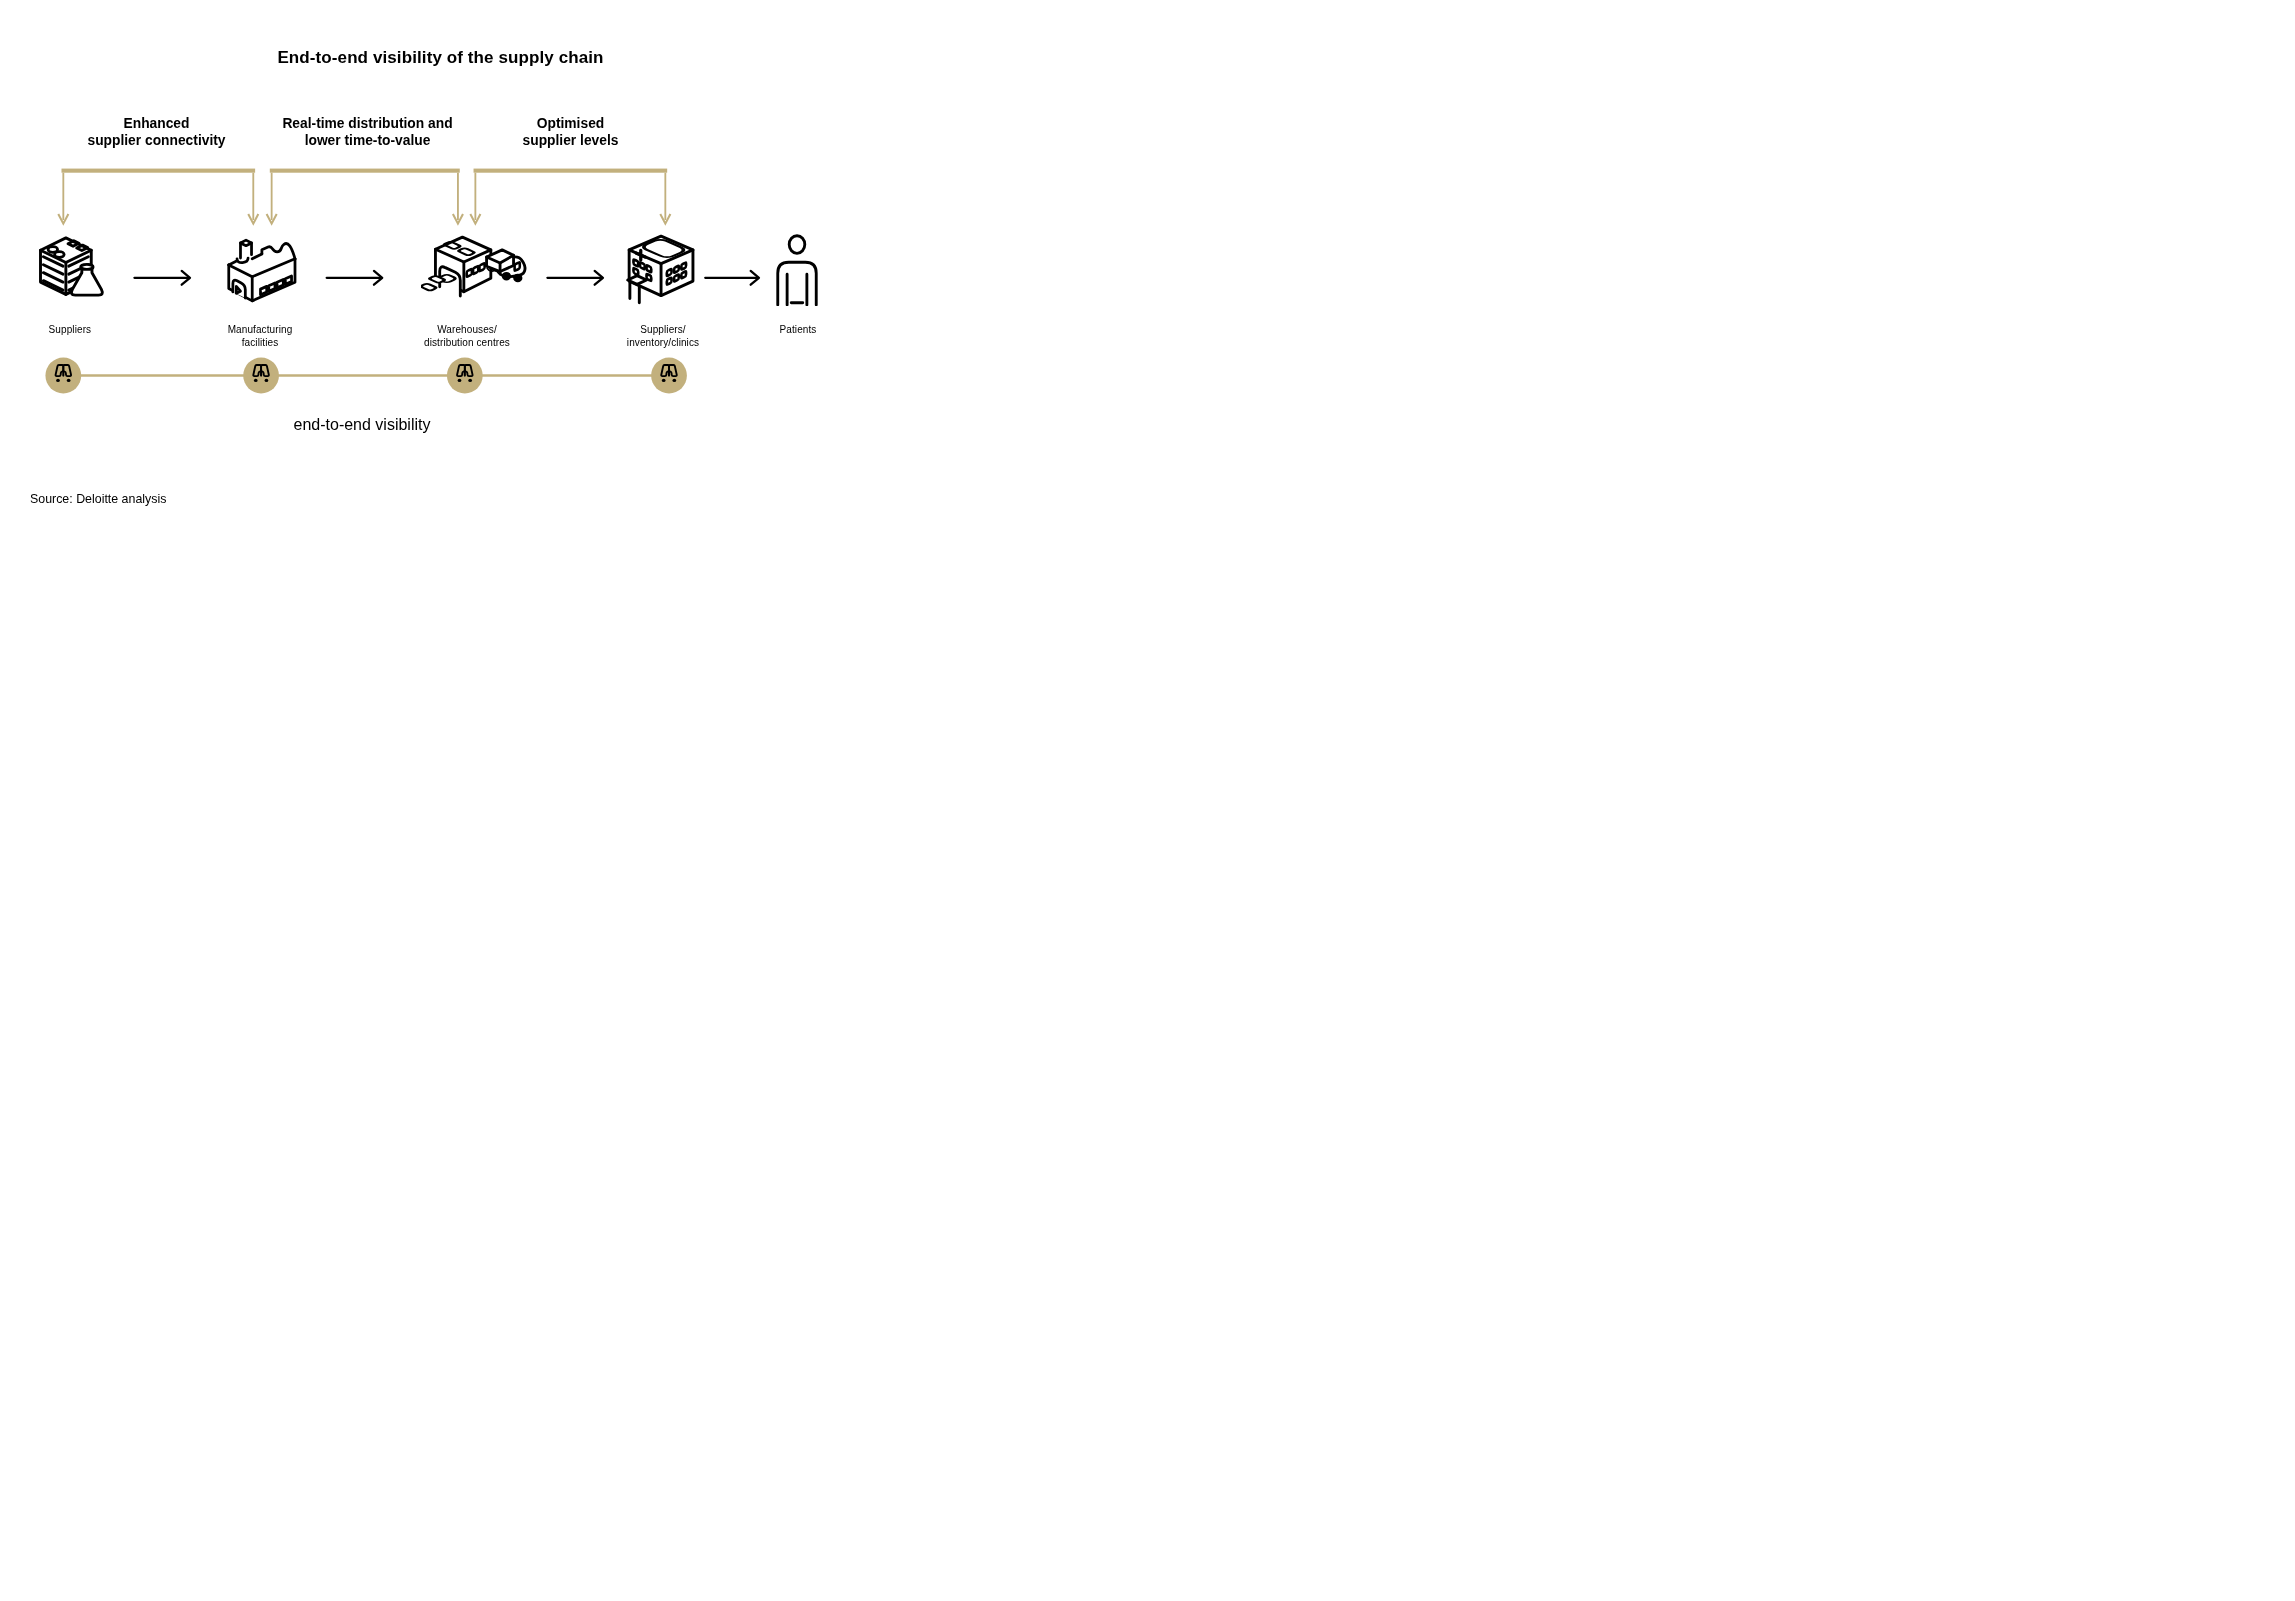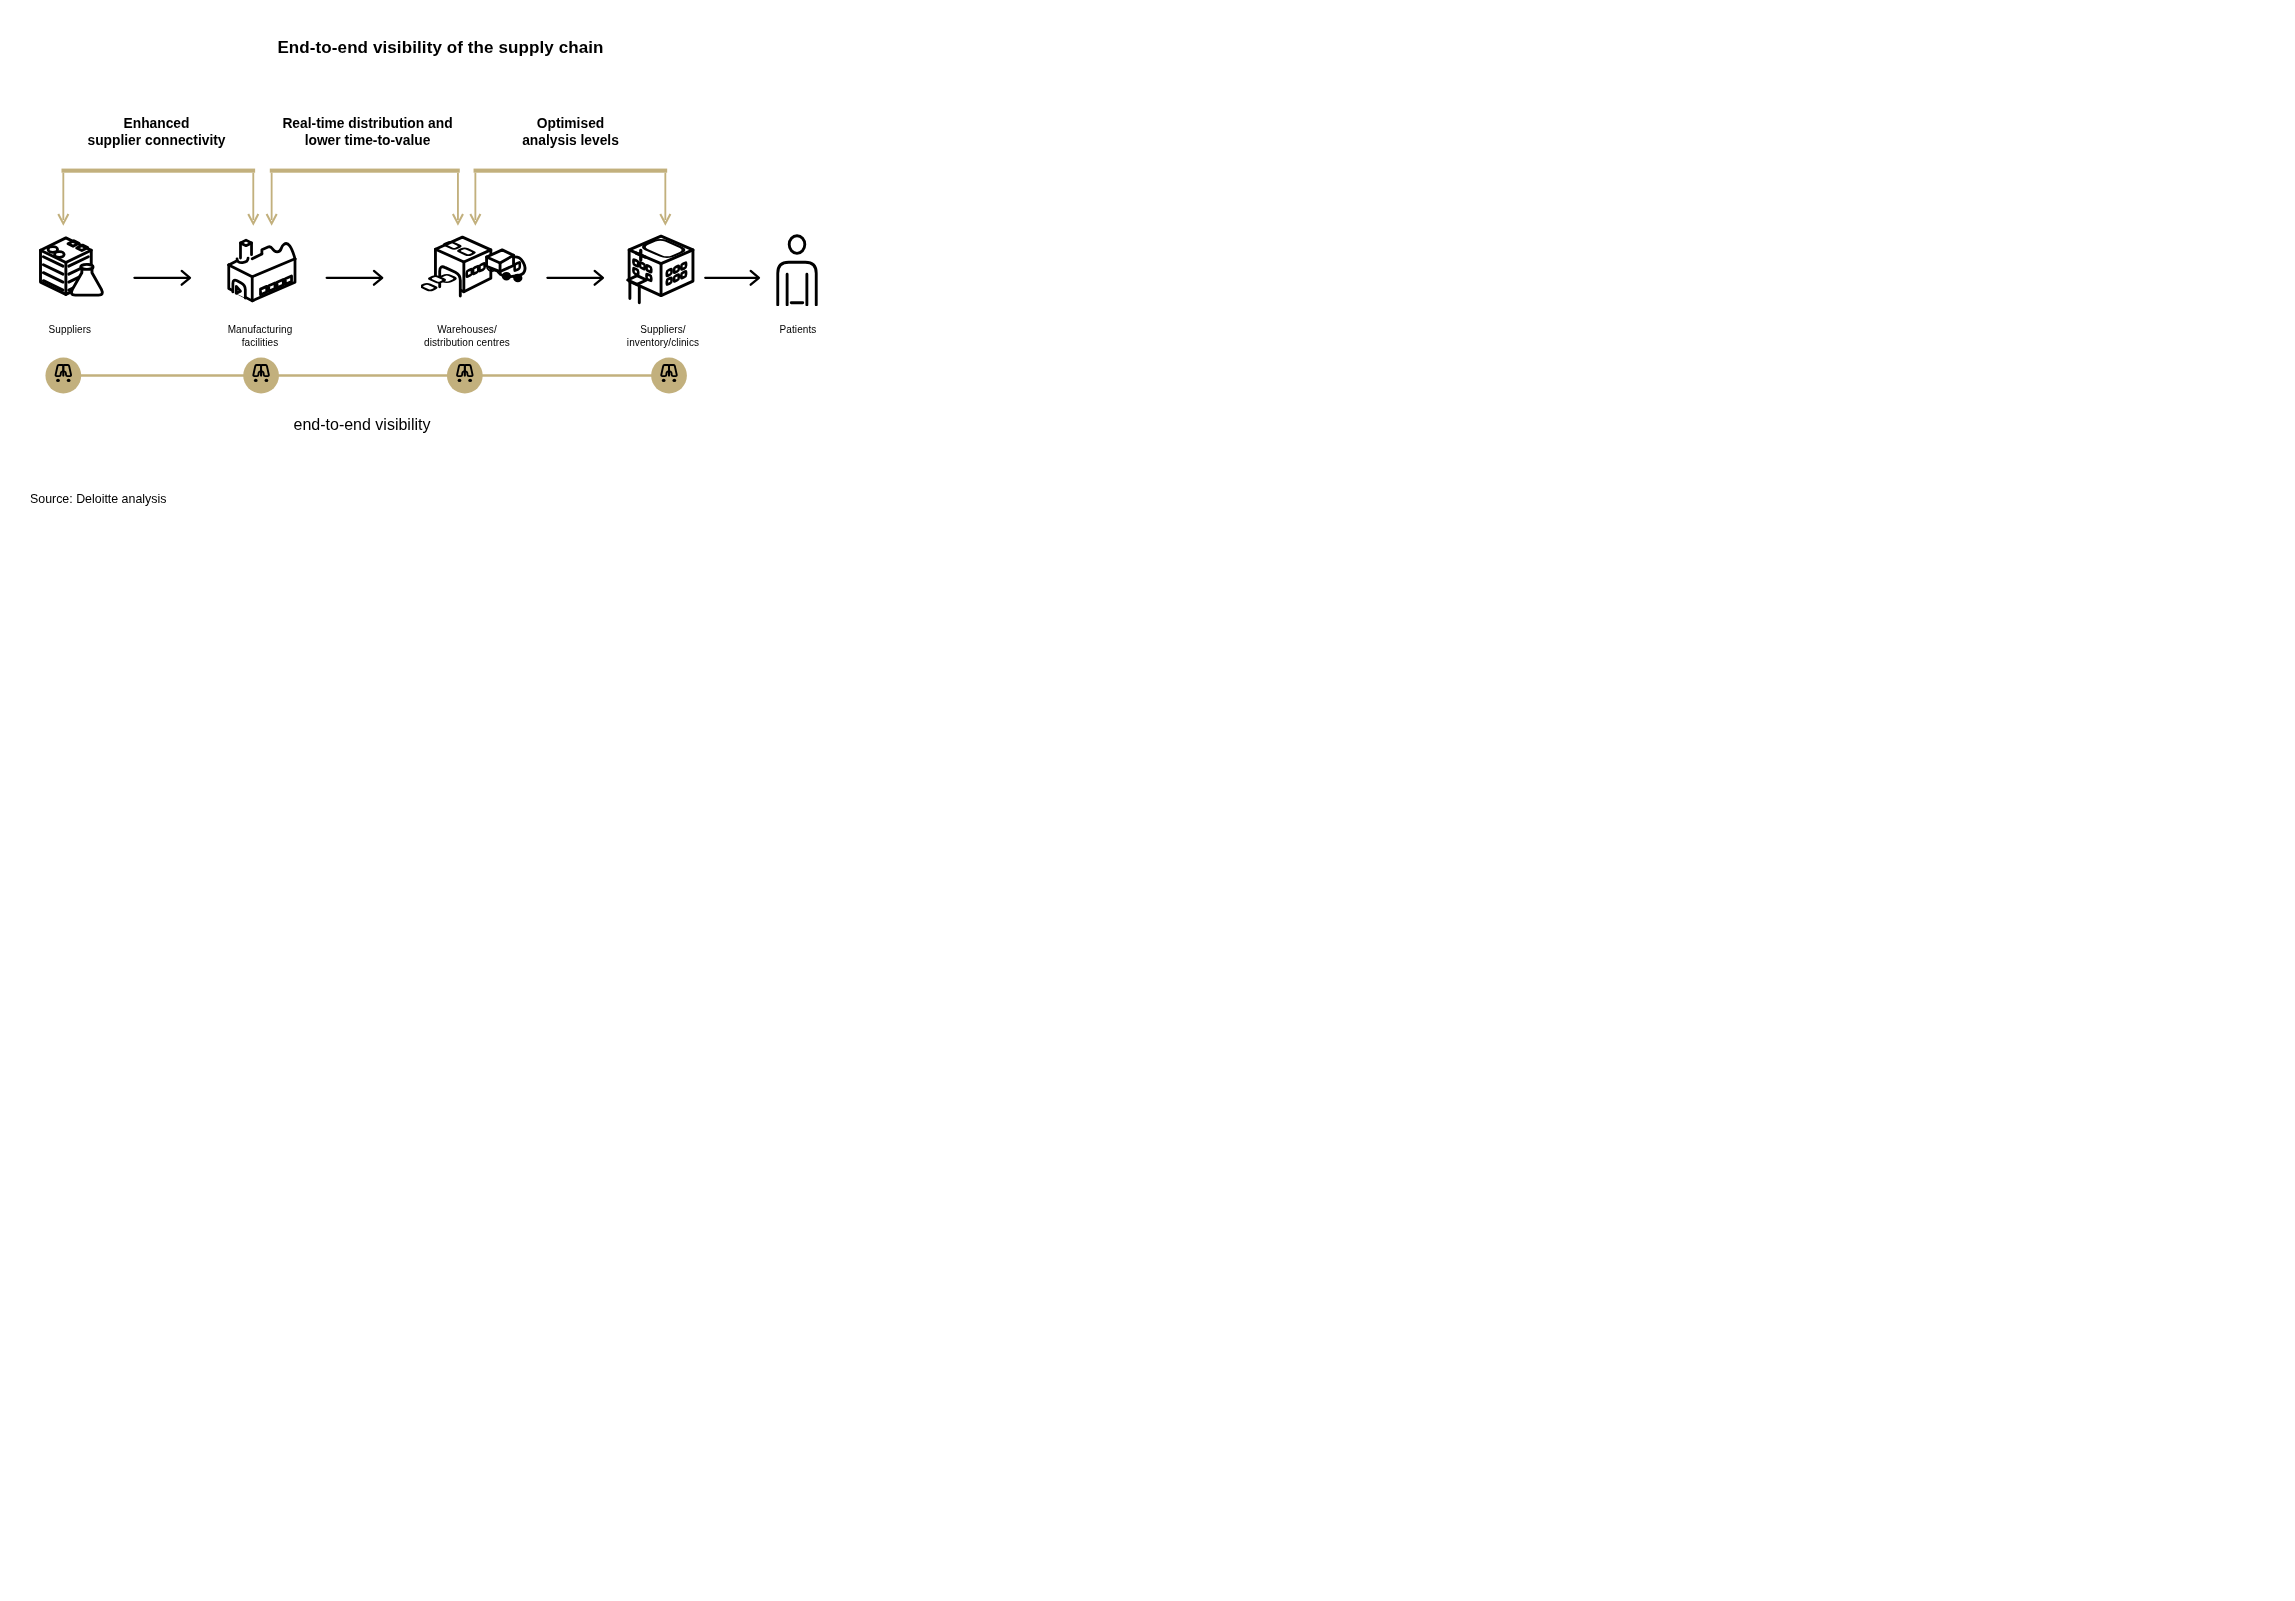--- a/index.html
+++ b/index.html
@@ -2,21 +2,21 @@
 <html style="font-size:7.3px"><head>
 <meta charset="utf-8">
 <style>
   html,body{margin:0;padding:0;background:#ffffff;}
   .canvas{
     position:relative;width:881px;height:534px;background:#ffffff;overflow:hidden;
     font-family:"Liberation Sans","DejaVu Sans",sans-serif;color:#000;
   }
   .abs{position:absolute;}
   .page-title{
-    left:0;top:38px;width:881px;text-align:center;
+    left:0;top:48px;width:881px;text-align:center;
     font-size:17px;font-weight:700;letter-spacing:0.1px;
   }
   .benefit{
     top:115px;width:211px;text-align:center;
     font-size:13.8px;font-weight:700;line-height:17.4px;
   }
   #benefit-1{left:51px;}
   #benefit-2{left:262px;}
   #benefit-3{left:465px;}
   .node-label{
@@ -45,21 +45,21 @@
   <div class="abs benefit" id="benefit-1">
     <div>Enhanced</div>
     <div>supplier connectivity</div>
   </div>
   <div class="abs benefit" id="benefit-2">
     <div>Real-time distribution and</div>
     <div>lower time-to-value</div>
   </div>
   <div class="abs benefit" id="benefit-3">
     <div>Optimised</div>
-    <div>analysis levels</div>
+    <div>supplier levels</div>
   </div>
 
   <svg class="abs" style="left:0;top:0;" width="881" height="534" viewBox="0 0 1920 1163">
     <g stroke="#C2B07D" fill="none">
 
       <g>
         <rect x="134" y="367" width="422" height="9" fill="#C2B07D" stroke="none"></rect>
         <path d="M138,376 V479 M552,376 V479" stroke-width="4"></path>
         <path d="M127,466 L138,487 L149,466 M541,466 L552,487 L563,466" stroke-width="4.5"></path>
       </g>

